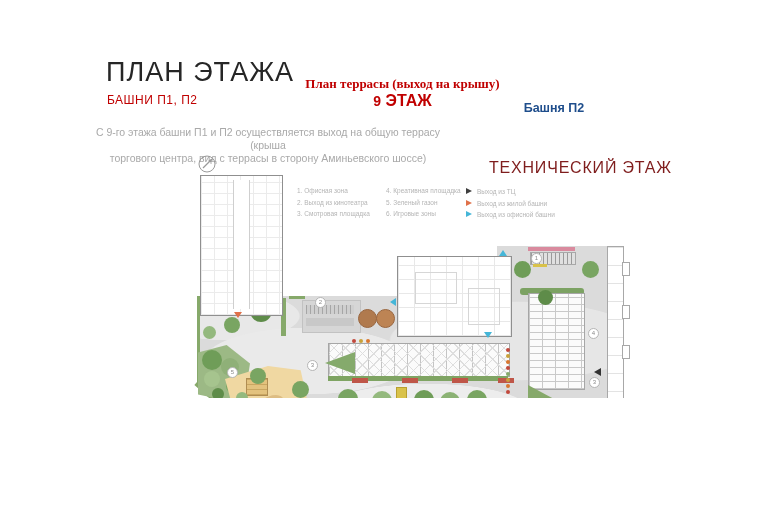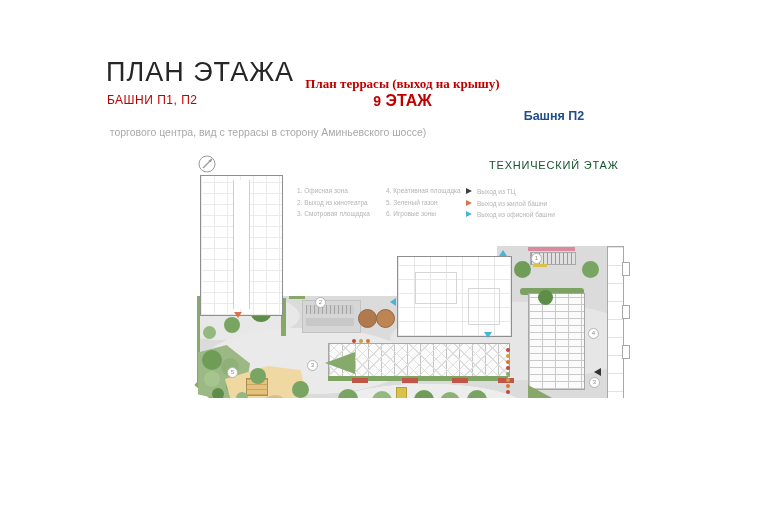--- a/index.html
+++ b/index.html
@@ -6,21 +6,21 @@
   .slide{position:relative;width:762px;height:398px;background:#ffffff;overflow:hidden;
          font-family:"Liberation Sans", sans-serif;}
   .abs{position:absolute;}
   .title{font-size:27px;letter-spacing:1px;color:#262626;font-weight:400;}
   .subtitle{font-size:12px;color:#C00000;letter-spacing:0.5px;}
   .red-head{font-size:13px;font-weight:bold;color:#C00000;text-align:center;}
   .floor-num{font-size:14px;font-weight:bold;color:#C00000;}
   .floor-word{font-size:16px;font-weight:bold;color:#C00000;}
   .tower{font-size:12.5px;font-weight:bold;color:#1F4E8C;text-align:center;}
   .desc{font-size:10.5px;line-height:13px;color:#A9A9A9;text-align:center;}
-  .tech{font-size:11px;color:#14532d;letter-spacing:0.8px;}
+  .tech{font-size:16px;color:#7f1d1d;letter-spacing:0.8px;}
   .lgnd{font-size:6.5px;color:#B5B5B5;white-space:nowrap;}
   .tri{width:0;height:0;}
   .exit-black{border-top:3px solid transparent;border-bottom:3px solid transparent;border-left:6px solid #3F3F3F;}
   .exit-orange{border-top:3px solid transparent;border-bottom:3px solid transparent;border-left:6px solid #E0714A;}
   .exit-blue{border-top:3px solid transparent;border-bottom:3px solid transparent;border-left:6px solid #45B6D8;}
   .terrace{left:197px;top:246px;width:411px;height:191px;
     background-color:#dbdbdb;
     background-image:
       radial-gradient(ellipse 170px 55px at 110px 115px, #eaeaea 0 60%, transparent 61%),
       radial-gradient(ellipse 210px 65px at 320px 95px, #e6e6e6 0 60%, transparent 61%),
@@ -57,23 +57,24 @@
 <div class="slide">
 
   <div class="abs title" style="left:106px;top:57px;">ПЛАН ЭТАЖА</div>
   <div class="abs subtitle" style="left:107px;top:93px;">БАШНИ П1, П2</div>
 
   <div class="abs red-head" style="left:290px;top:76px;width:225px;font-family:Liberation Serif, serif;">План террасы (выход на крышу)</div>
   <div class="abs" style="left:290px;top:92px;width:225px;text-align:center;">
     <span class="floor-num">9</span><span class="floor-word"> ЭТАЖ</span>
   </div>
 
-  <div class="abs tower" style="left:479px;top:109px;width:150px;">Башня П2</div>
+  <div class="abs tower" style="left:479px;top:101px;width:150px;">Башня П2</div>
 
   <div class="abs desc" style="left:78px;top:126px;width:380px;">
+    <div>С 9-го этажа башни П1 и П2 осуществляется выход на общую террасу (крыша</div>
     <div>торгового центра, вид с террасы  в сторону Аминьевского шоссе)</div>
   </div>
 
   <div class="abs tech" style="left:489px;top:159px;">ТЕХНИЧЕСКИЙ ЭТАЖ</div>
 
   <svg class="abs" style="left:196px;top:152px;" width="22" height="22" viewBox="0 0 22 22">
     <circle cx="11" cy="12" r="8" fill="none" stroke="#9A9A9A" stroke-width="1"></circle>
     <line x1="16" y1="7" x2="7" y2="16" stroke="#9A9A9A" stroke-width="1.2"></line>
     <path d="M16 7 L12.5 8.2 L14.8 10.5 Z" fill="#9A9A9A"></path>
   </svg>

